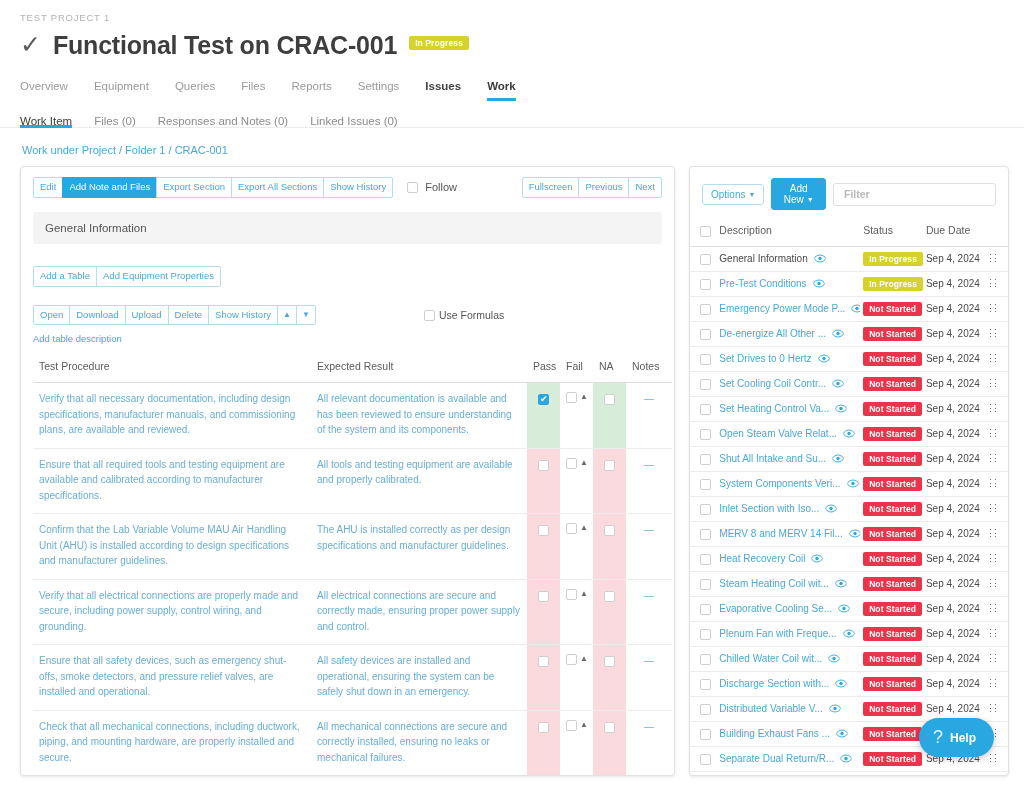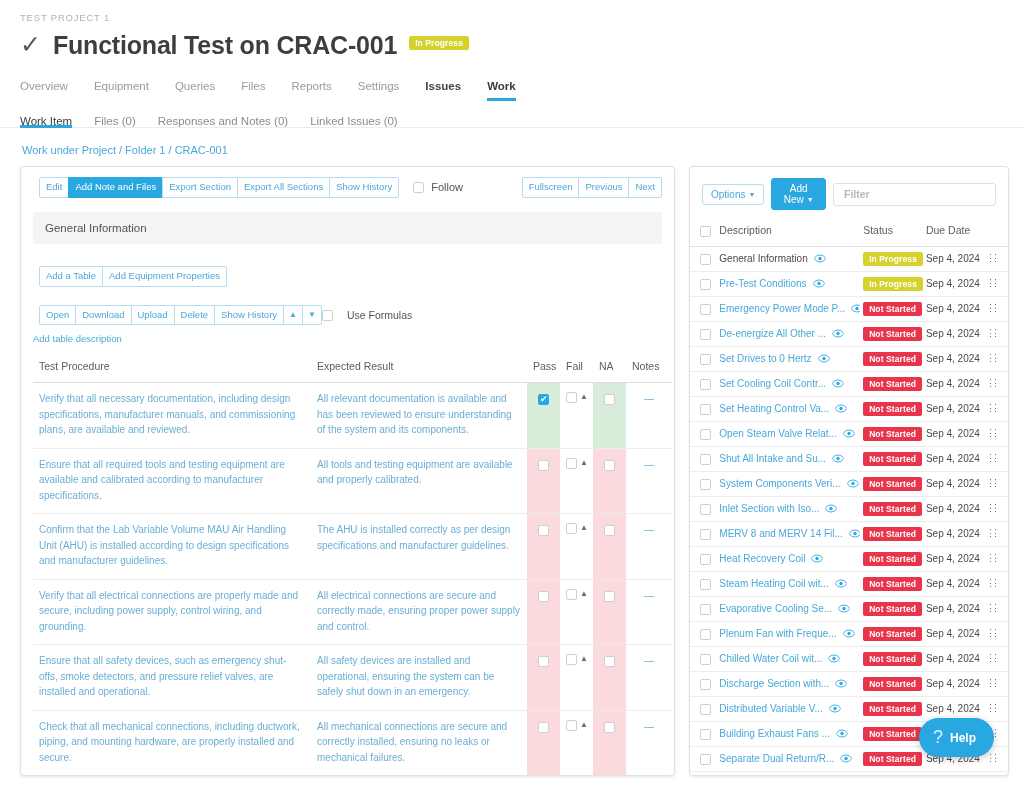--- a/index.html
+++ b/index.html
@@ -68,21 +68,21 @@
   .panel-side { width: 320px; height: 610px; overflow: hidden; position: relative; }
 
   
   .bar { display: flex; align-items: center; padding: 10px 12px 0 12px; }
   .btn-group { display: flex; }
   .btn {
     font-size: 9.5px; color: #4aa8da; background: #fff;
     border: 1px solid #b6dcf0; padding: 3px 6px; cursor: pointer;
     line-height: 1.35; white-space: nowrap; margin-left: -1px;
   }
-  .btn:first-child { margin-left: 6px; border-radius: 2px 0 0 2px; }
+  .btn:first-child { margin-left: 0; border-radius: 2px 0 0 2px; }
   .btn:last-child { border-radius: 0 2px 2px 0; }
   .btn.primary { background: #29a7e1; border-color: #29a7e1; color: #fff; }
   .btn.icon-btn { padding: 3px 5px; color: #4aa8da; font-size: 8px; }
   .spacer { flex: 1; }
   .cb {
     width: 11px; height: 11px; border: 1px solid #cfcfcf; border-radius: 2px;
     background: #fff; display: inline-block; cursor: pointer; vertical-align: middle;
   }
   .cb.checked {
     background: #29a7e1; border-color: #29a7e1; position: relative;
@@ -95,21 +95,21 @@
   .follow-wrap span { font-size: 11px; color: #555; }
 
   
   .section-head {
     margin: 14px 12px 0 12px; background: #f4f4f4; border-radius: 3px;
     padding: 10px 12px; font-size: 11.5px; color: #555;
   }
 
   
   .tbl-tools { display: flex; align-items: center; padding: 18px 12px 0 12px; }
-  .formulas { display: flex; align-items: center; gap: 14px; }
+  .formulas { display: flex; align-items: center; gap: 4px; margin-left: 108px; }
   .formulas span { font-size: 10.5px; color: #555; }
   .add-desc { padding: 8px 12px 0 12px; font-size: 9.5px; color: #4aa8da; cursor: pointer; }
 
   
   table.proc { width: calc(100% - 24px); margin: 10px 12px 0 12px; border-collapse: collapse; table-layout: fixed; }
   table.proc th {
     font-size: 10.5px; font-weight: 400; color: #5d5d5d; text-align: left;
     padding: 6px 6px 10px 6px; border-bottom: 1px solid #dedede;
   }
   table.proc td {

